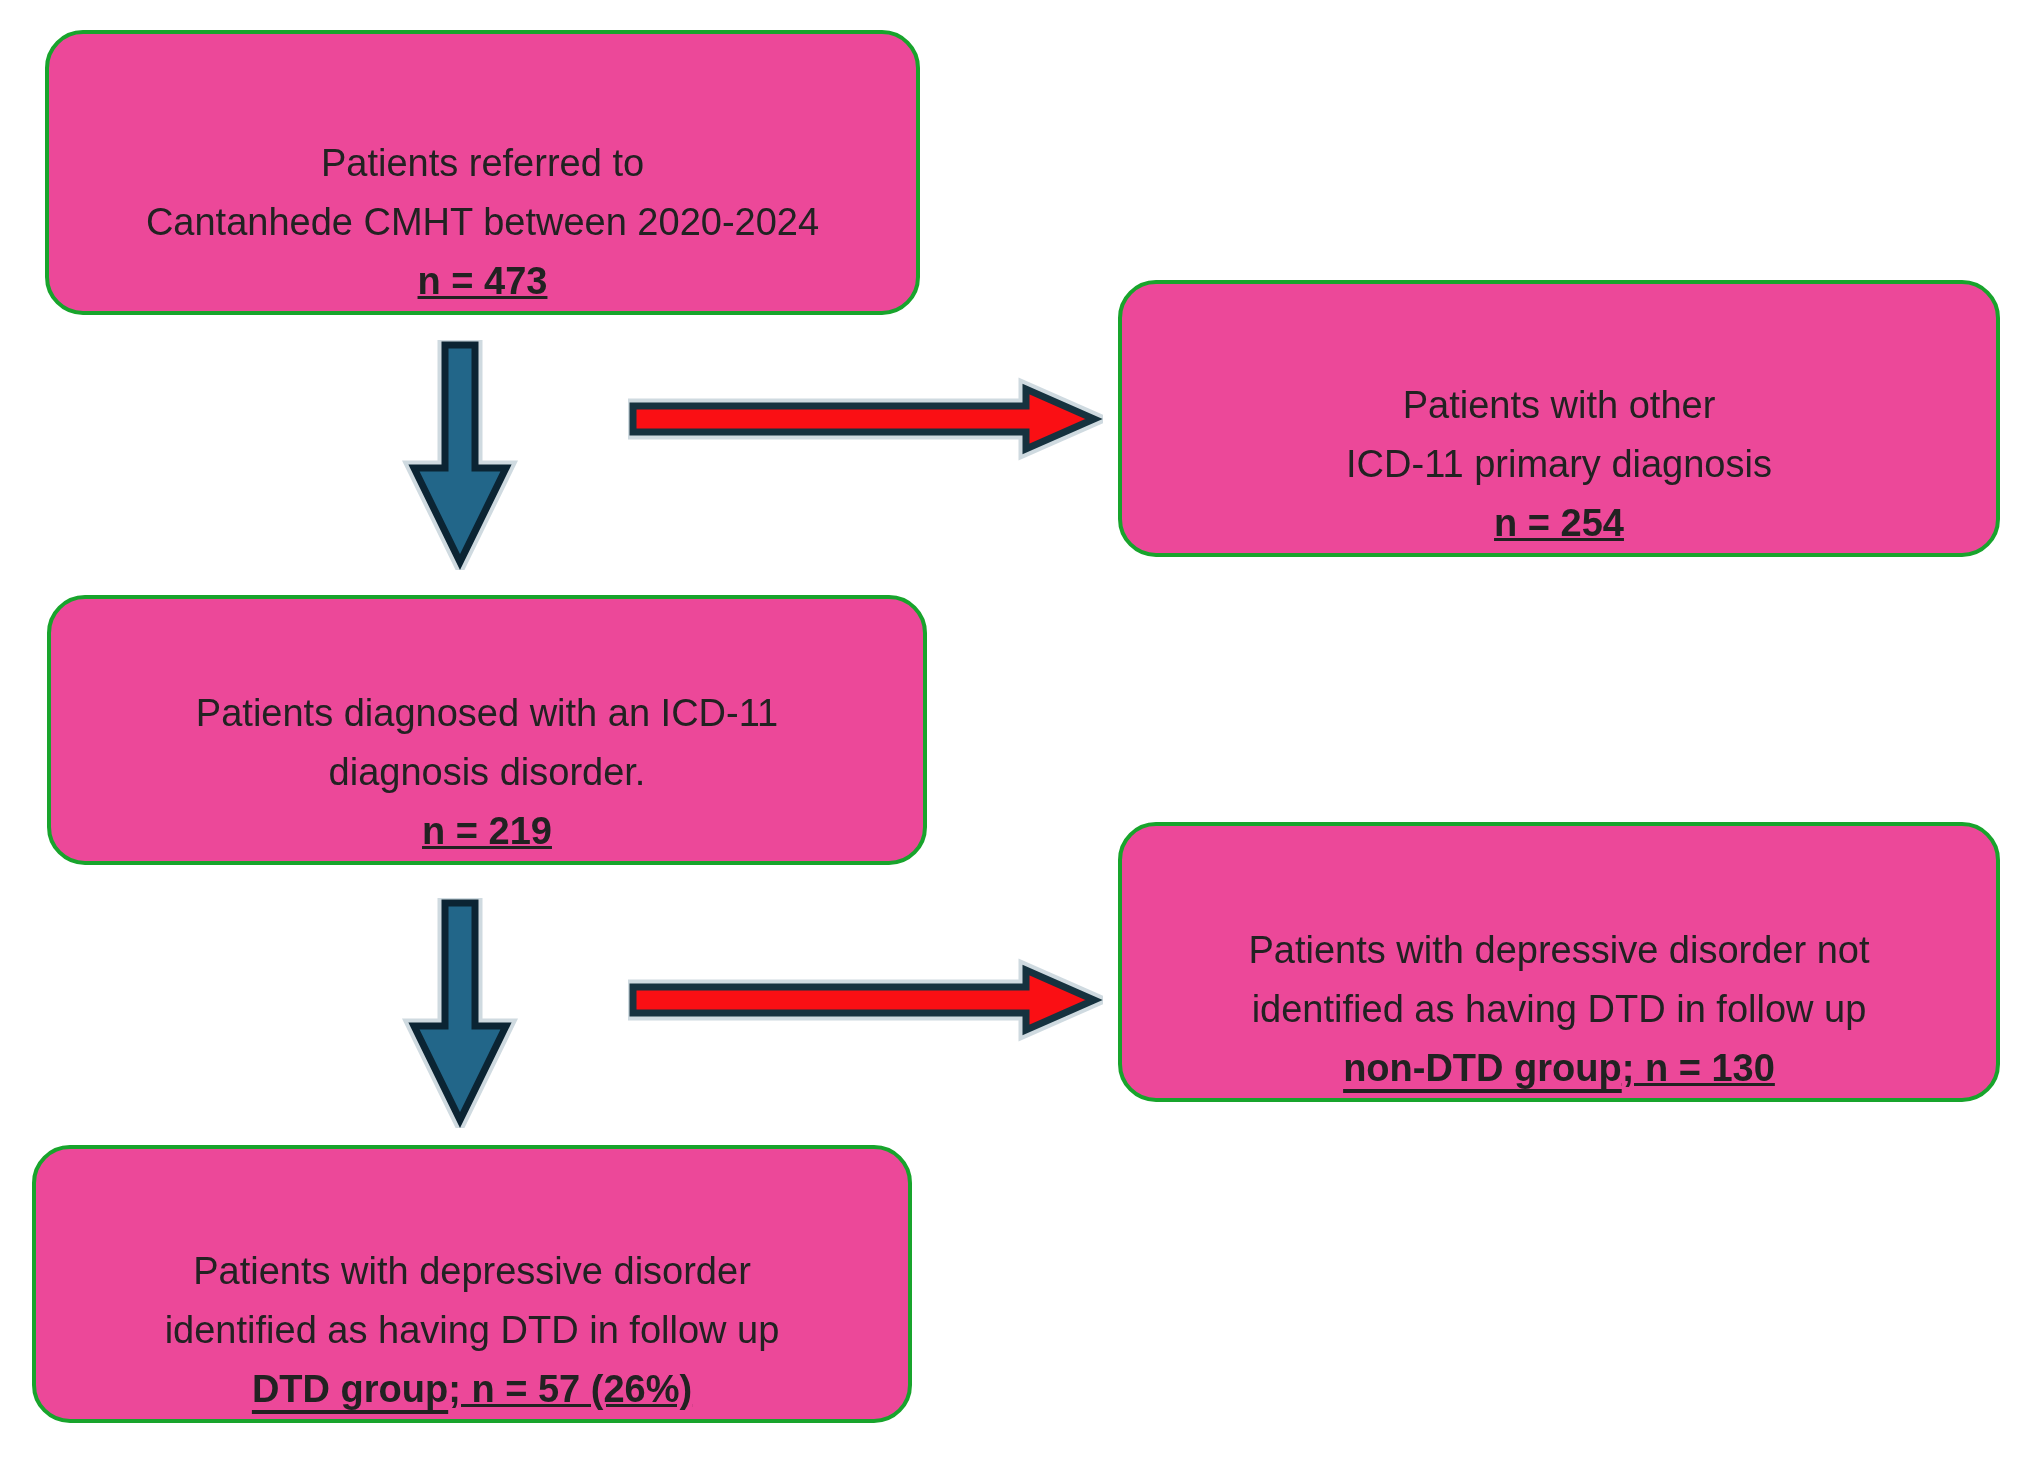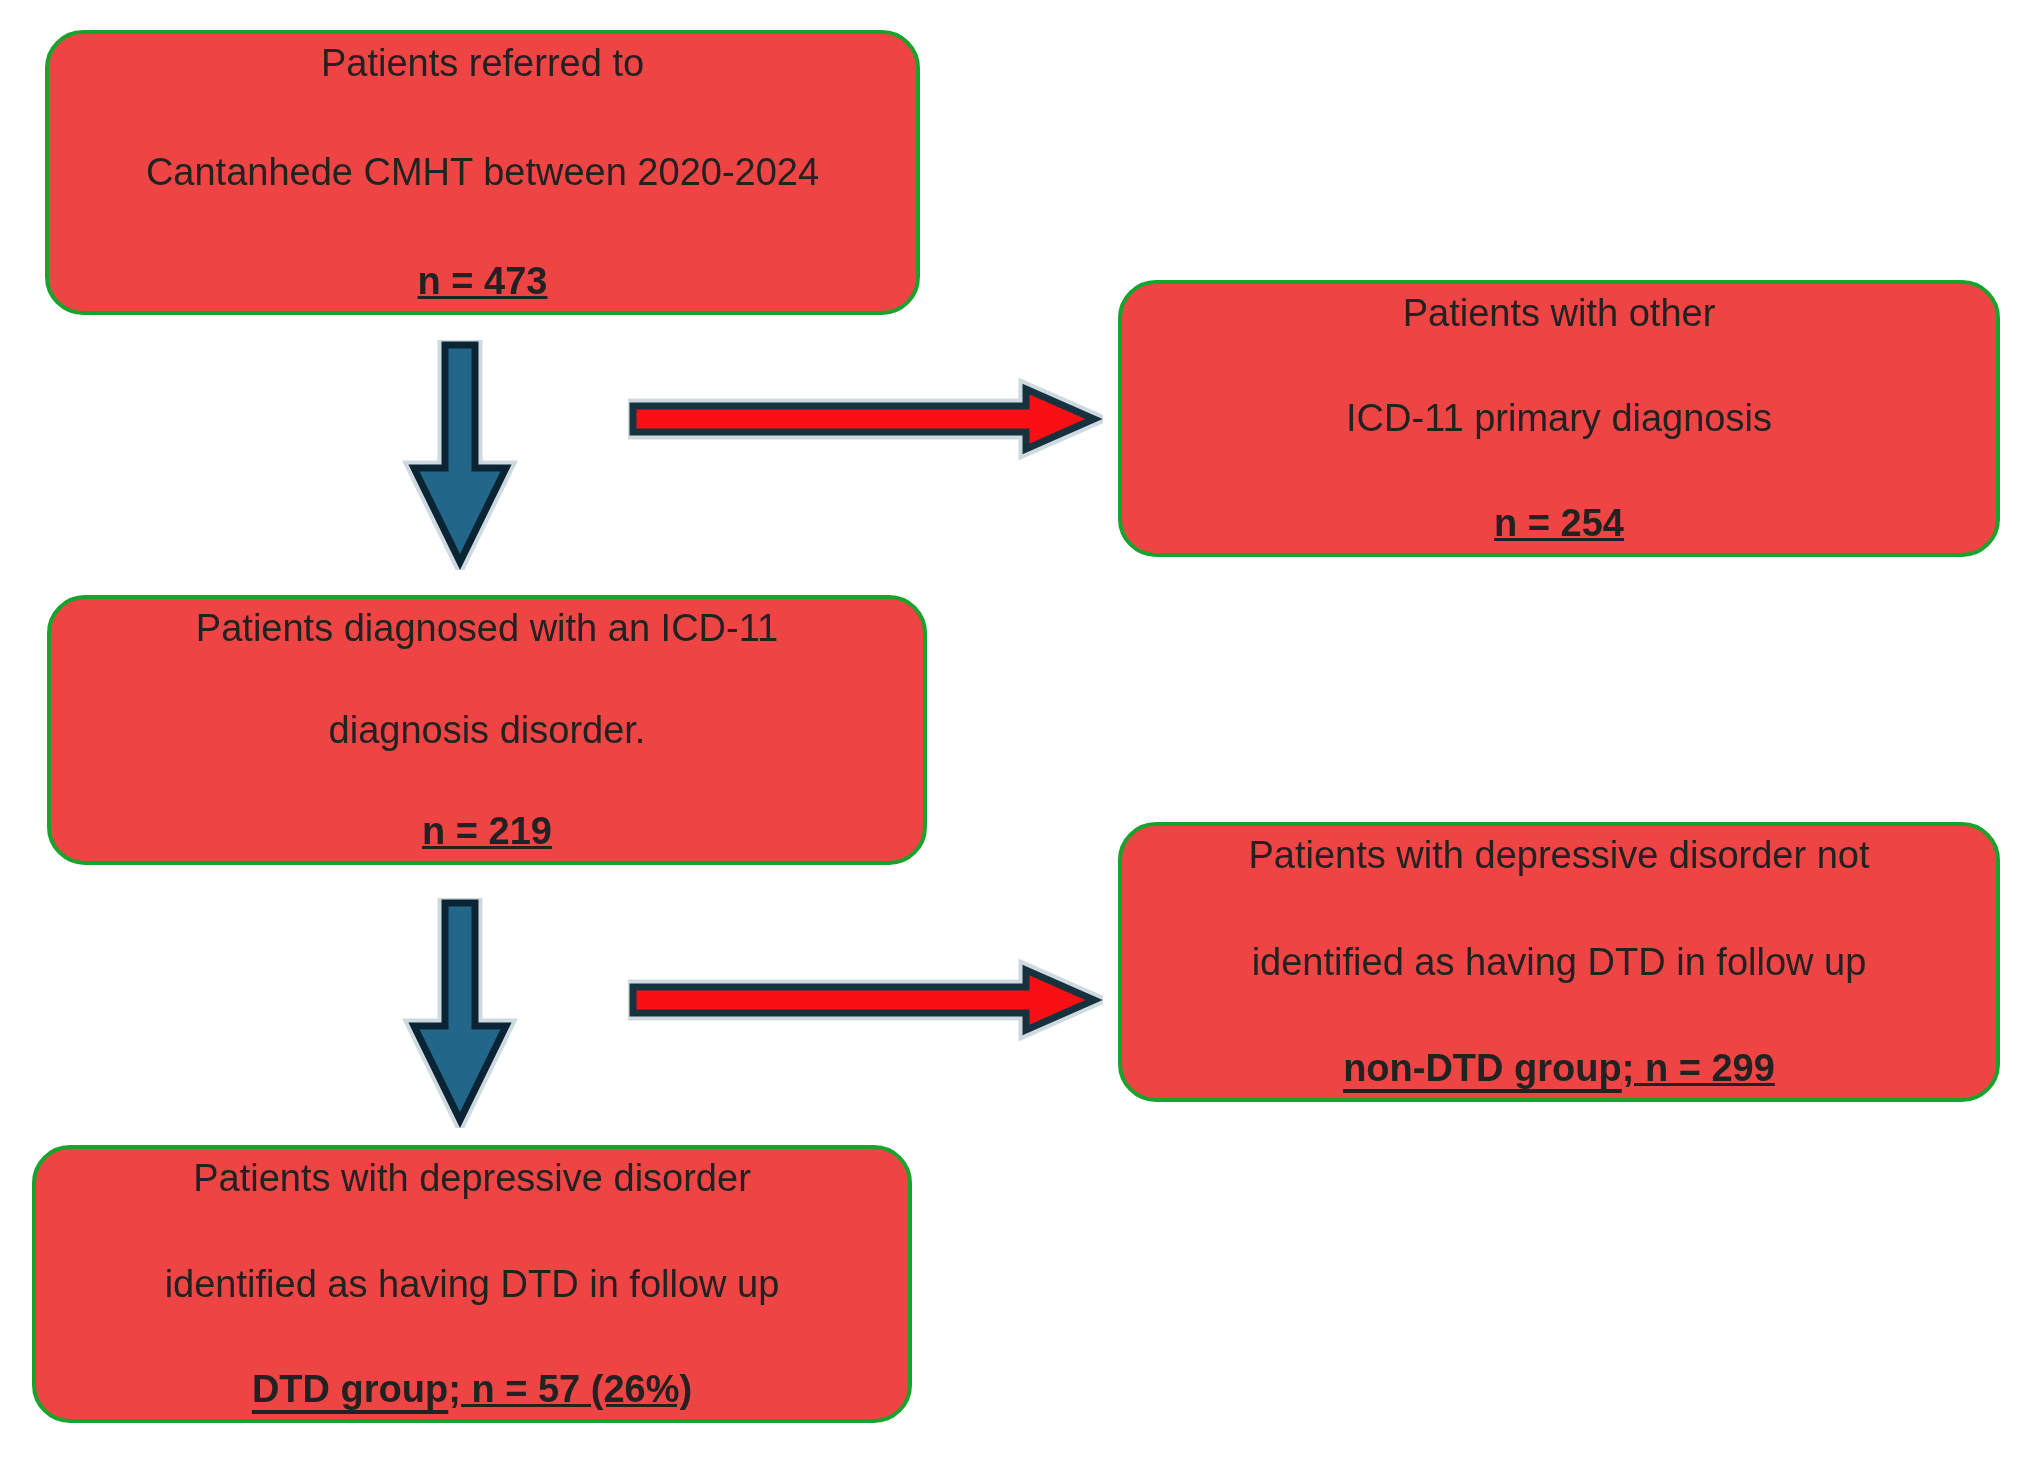--- a/index.html
+++ b/index.html
@@ -8,24 +8,24 @@
     width:2040px;height:1462px;
     background:#ffffff;
     font-family:"Liberation Sans", sans-serif;
     color:#222222;
     overflow:hidden;
   }
   .flowbox{
     position:absolute;
     border:4px solid #18a42c;
     border-radius:38px;
-    background:#ef4444;
+    background:#ec4899;
     display:flex;
     flex-direction:column;
-    justify-content:space-between;
+    justify-content:flex-end;
     align-items:center;
     text-align:center;
     font-size:38px;
     line-height:59px;
     padding:0 20px;
     box-sizing:border-box;
   }
   .nbold{font-weight:bold;text-decoration:underline;}
   .group-underline{
     font-weight:bold;
@@ -64,21 +64,21 @@
   <div class="flowbox box-depressive">
     <div>Patients diagnosed with an ICD-11</div>
     <div>diagnosis disorder.</div>
     <div class="nbold">n = 219</div>
   </div>
 
   <div class="flowbox box-nondtd">
     <div>Patients with depressive disorder not</div>
     <div>identified as having DTD in follow up</div>
     <div>
-      <span class="group-underline">non-DTD group</span><span class="nbold">; n = 299</span>
+      <span class="group-underline">non-DTD group</span><span class="nbold">; n = 130</span>
     </div>
   </div>
 
   <div class="flowbox box-dtd">
     <div>Patients with depressive disorder</div>
     <div>identified as having DTD in follow up</div>
     <div>
       <span class="group-underline">DTD group</span><span class="nbold">; n = 57 (26%)</span>
     </div>
   </div>

